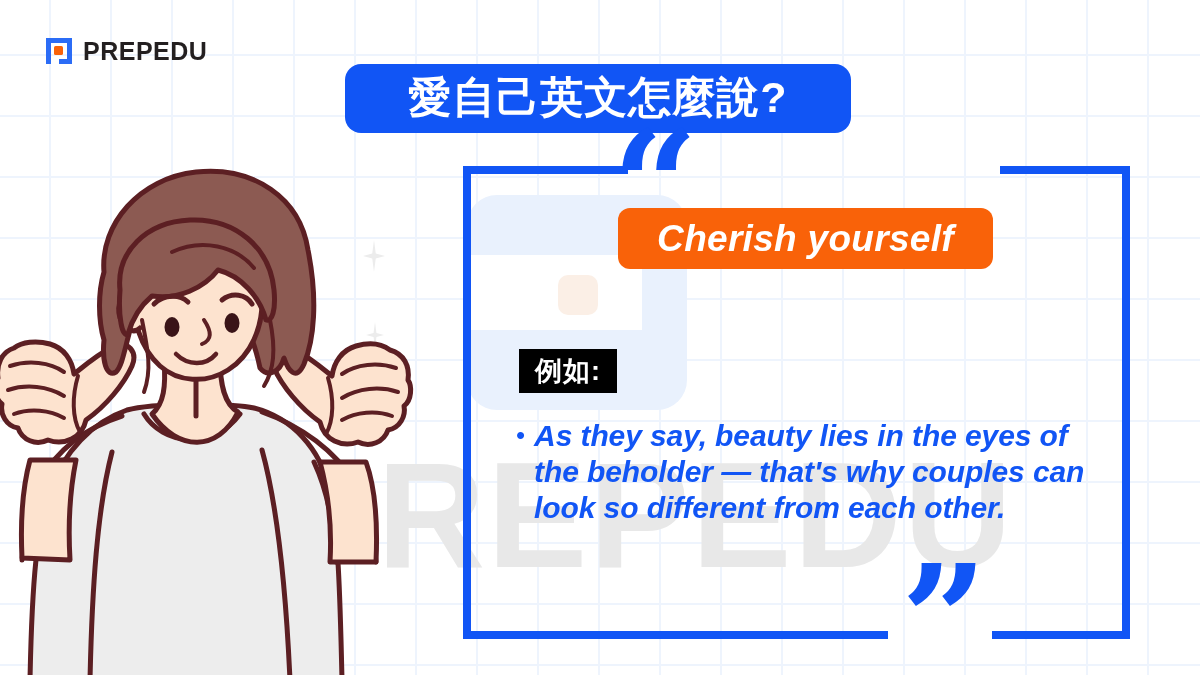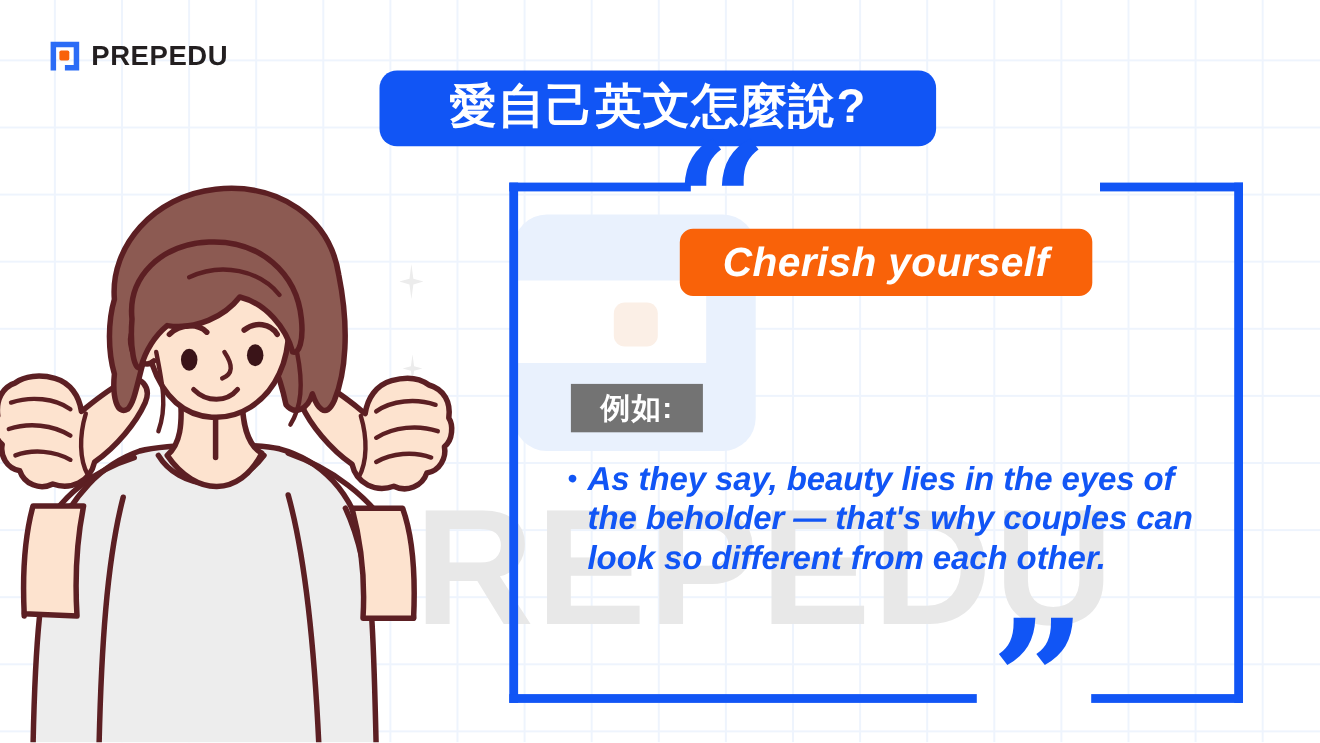--- a/index.html
+++ b/index.html
@@ -167,22 +167,22 @@
     font-size:37px;
     font-weight:bold;
     font-style:italic;
     letter-spacing:0.3px;
   }
 
   
   .example-tag{
     position:absolute;
     left:519px; top:349px;
-    width:120px; height:44px;
-    background:#737373;
+    width:98px; height:44px;
+    background:#000000;
     display:flex; align-items:center; justify-content:center;
   }
   .example-tag span{
     color:#ffffff;
     font-size:27px;
     font-weight:bold;
     letter-spacing:1px;
   }
 
   

